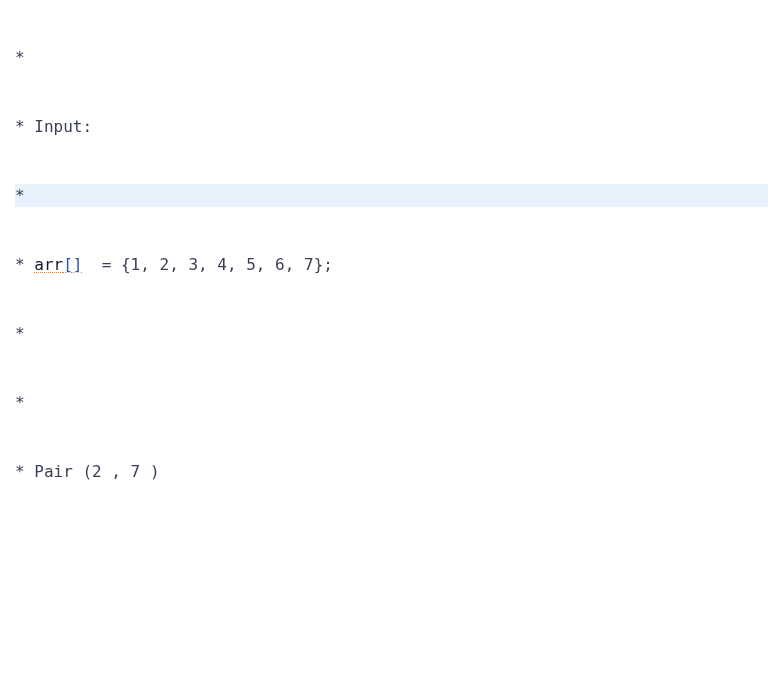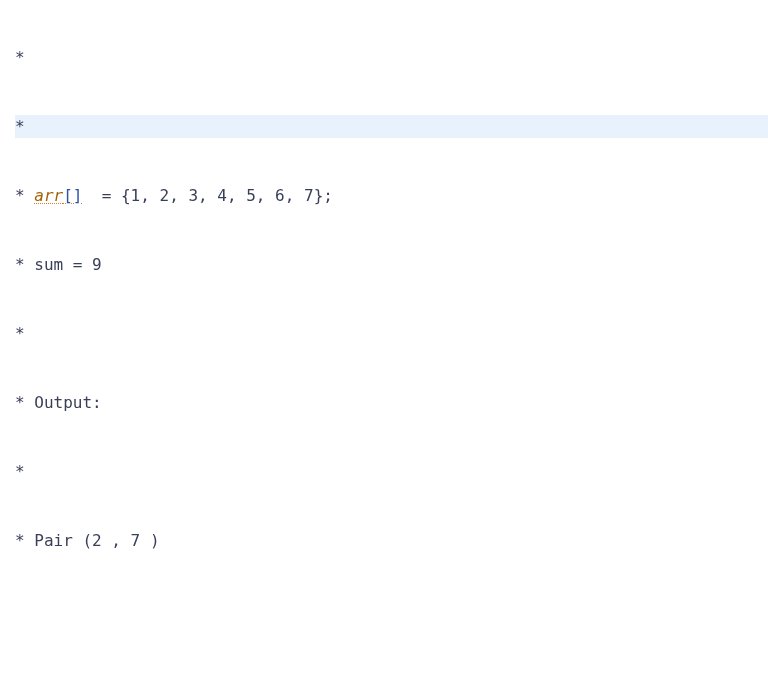--- a/index.html
+++ b/index.html
@@ -20,44 +20,42 @@
   }
   .line {
     display: block;
     padding-left: 0;
     height: 23px;
   }
   .line.hl {
     background: #e8f2fd;
   } 
   .ident {
-    color: #a16207;
+    color: #0f172a;
     text-decoration: underline dotted #d97c2b;
     text-decoration-thickness: 1px;
     text-underline-offset: 2px;
-    font-style: italic;
   }
   .brack {
     color: #2b53a7;
     text-decoration: underline dotted #d97c2b;
     text-decoration-thickness: 1px;
     text-underline-offset: 2px;
   }
   .txt { color: #3a3f58; }
 </style>
 </head>
 <body>
 
 <div class="editor">
   <span class="line"><span class="txt">*</span></span>
+  <span class="line"><span class="txt">*</span> <span class="txt">Input:</span></span>
   <span class="line hl"><span class="txt">*</span></span>
   <span class="line"><span class="txt">*</span> <span class="ident">arr</span><span class="brack">[]</span><span class="txt">  = {1, 2, 3, 4, 5, 6, 7};</span></span>
-  <span class="line"><span class="txt">*</span> <span class="txt">sum = 9</span></span>
   <span class="line"><span class="txt">*</span></span>
-  <span class="line"><span class="txt">*</span> <span class="txt">Output:</span></span>
   <span class="line"><span class="txt">*</span></span>
   <span class="line"><span class="txt">*</span> <span class="txt">Pair (2 , 7 )</span></span>
   
   
   
   
   
   
   
   

